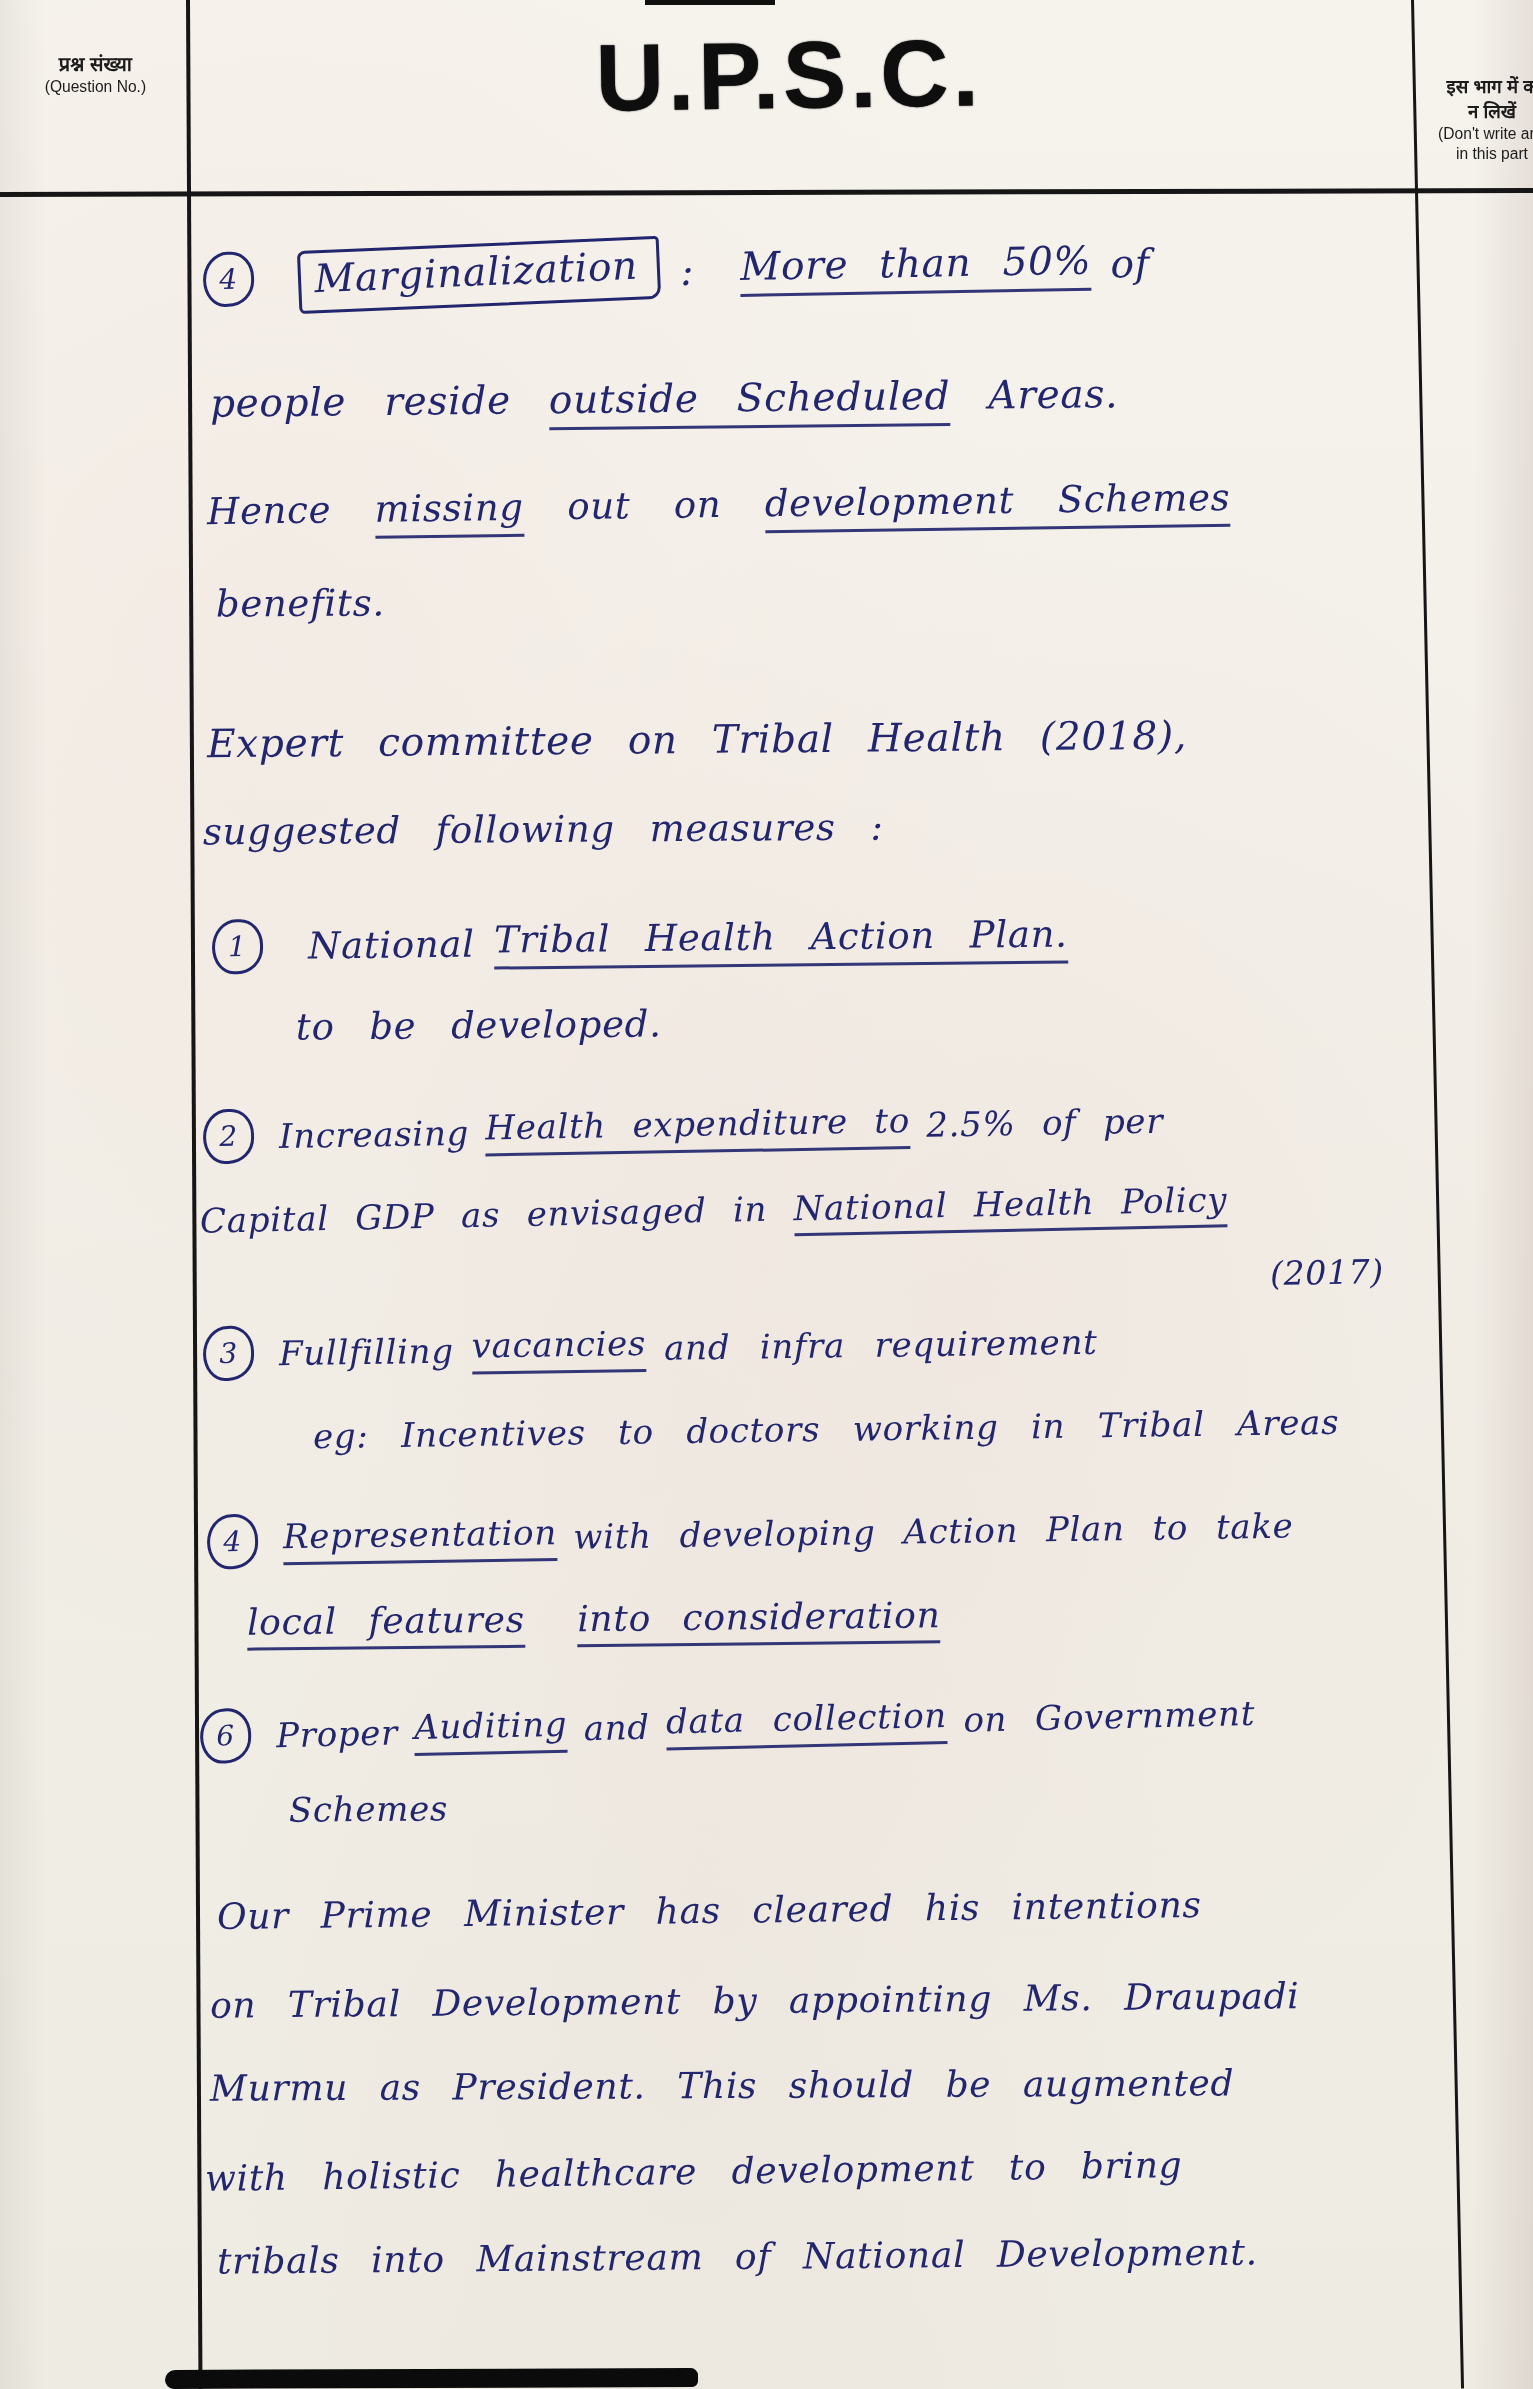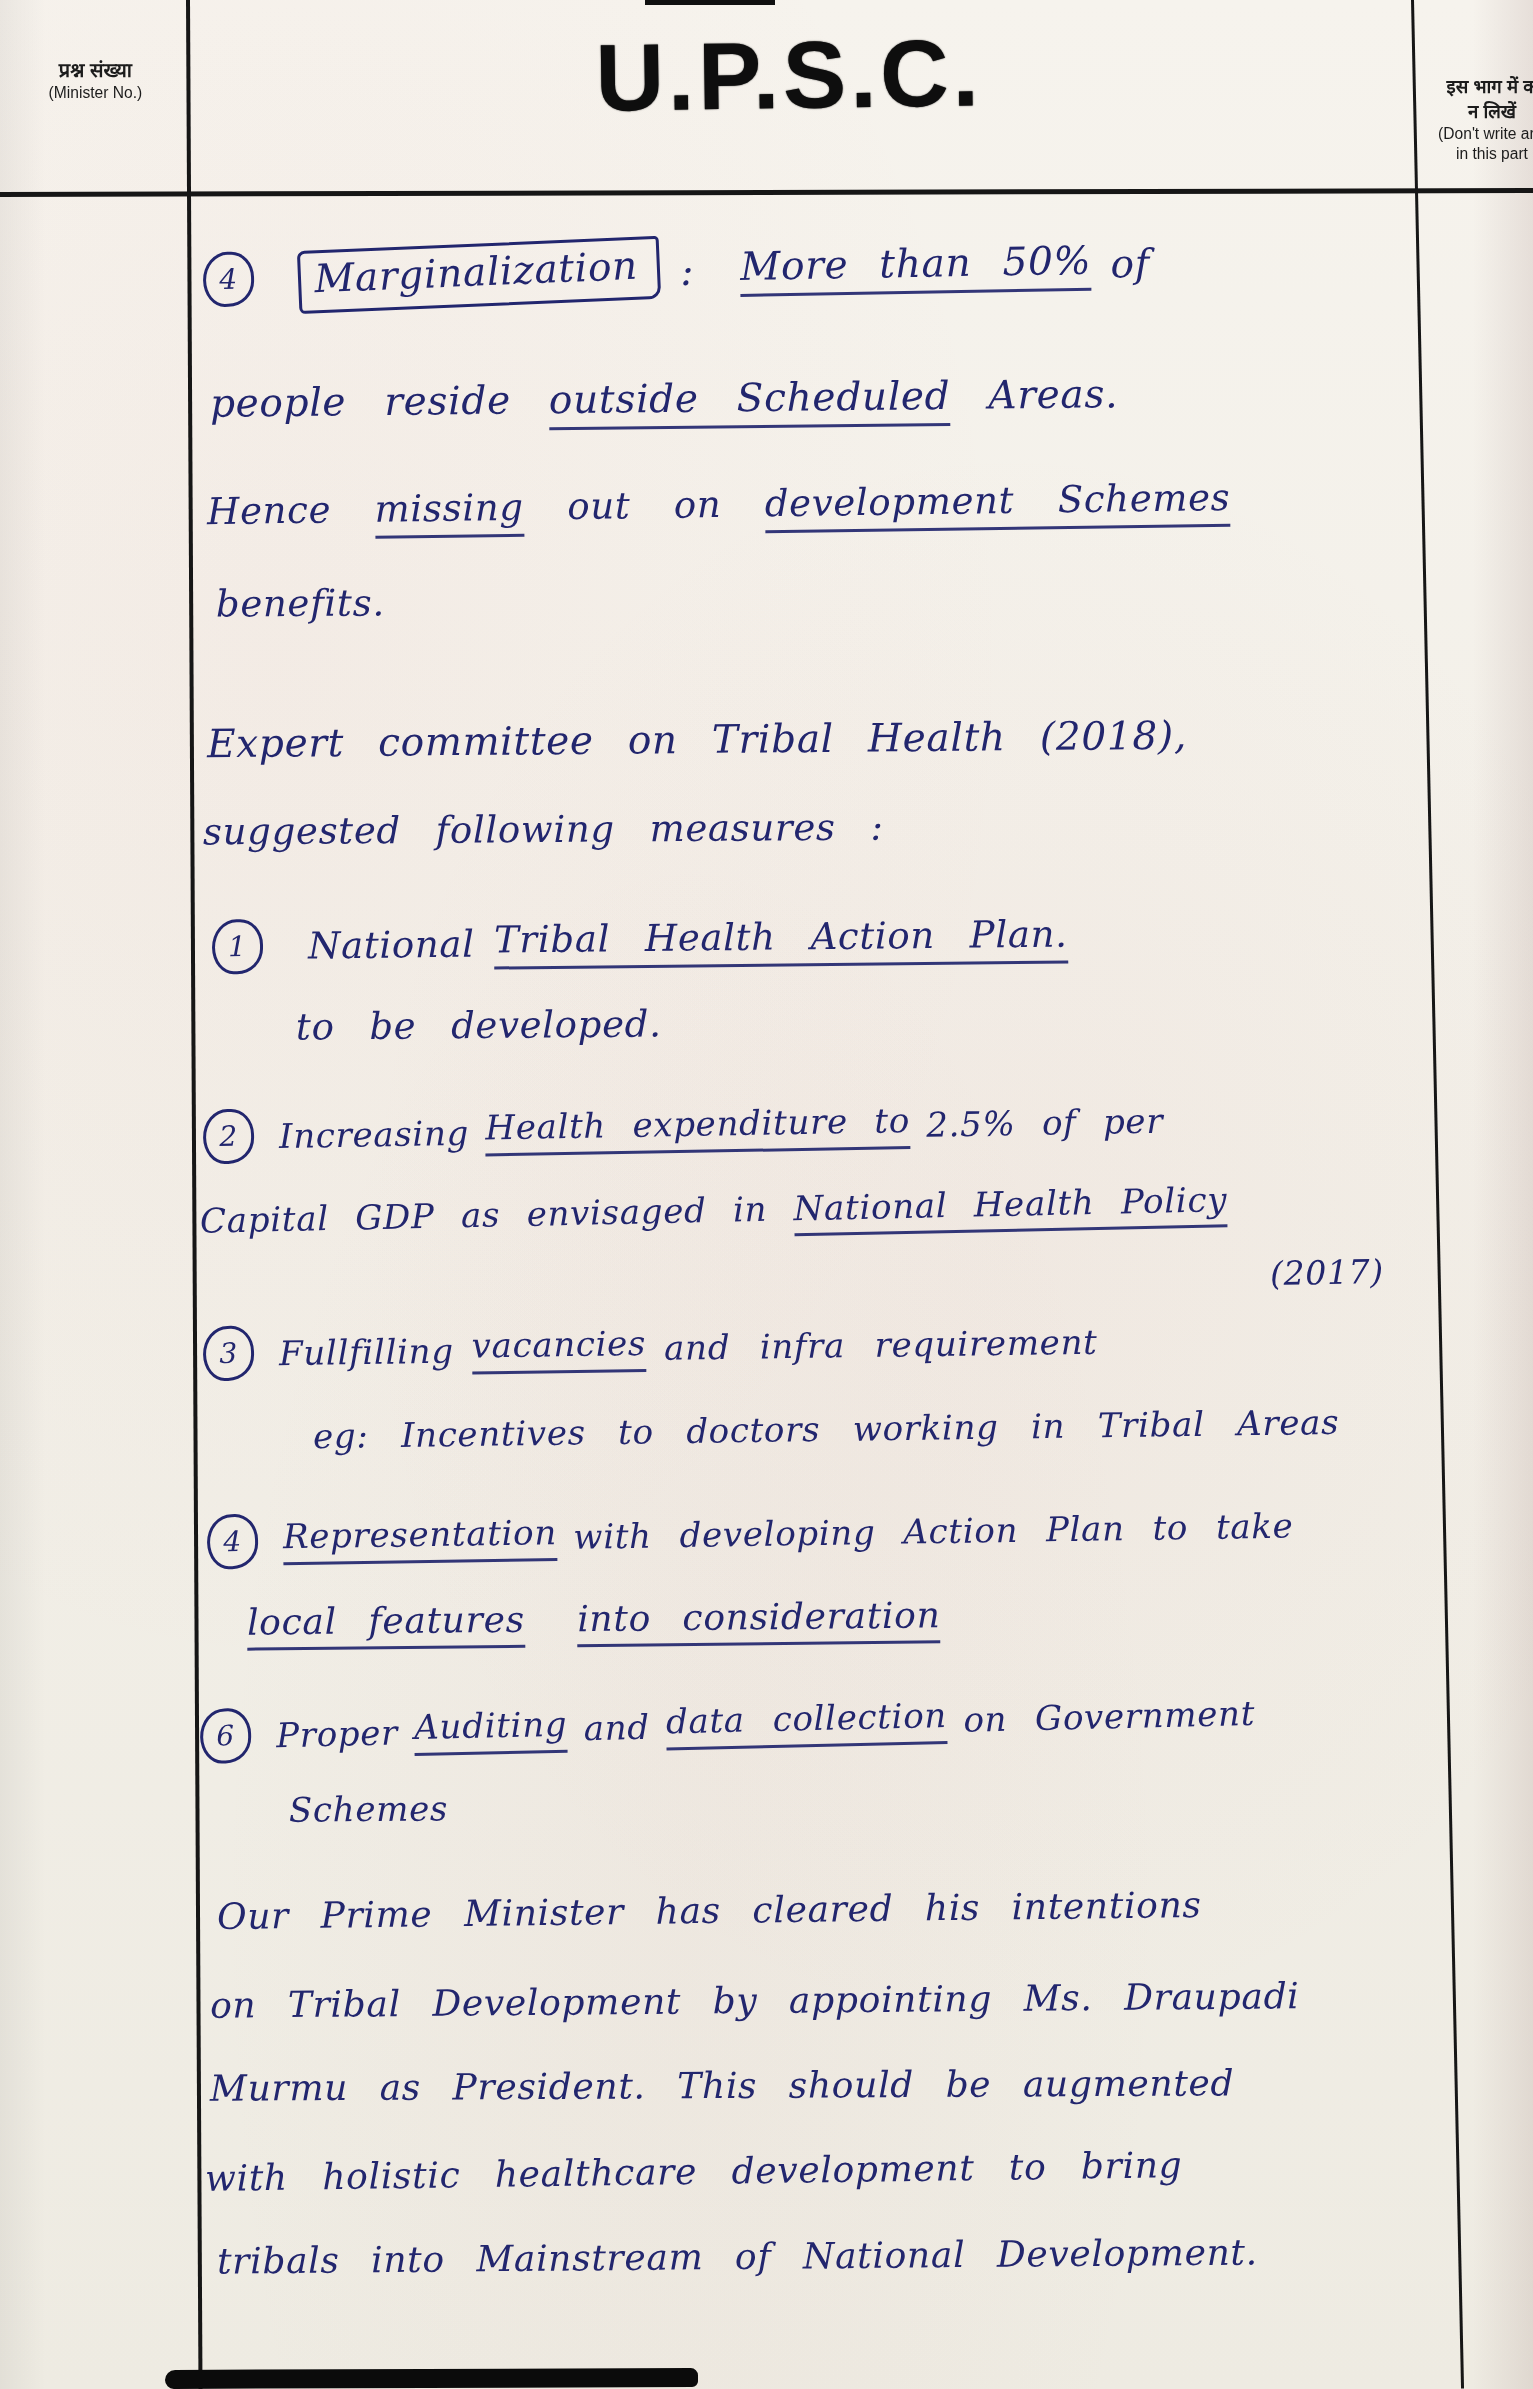--- a/index.html
+++ b/index.html
@@ -17,21 +17,21 @@
       linear-gradient(#f6f3ed, #eeebe2);
     font-family:"Liberation Sans", sans-serif;
   }
 
   
   .rule { position:absolute; background:#161616; }
   .vrule { width:3.7px; transform-origin:top center; }
   .hrule { height:4.5px; transform-origin:left center; }
 
   
-  .qno { position:absolute; left:13.4px; top:58px; width:164px; text-align:center; color:#1c1c1c; }
+  .qno { position:absolute; left:13.4px; top:52px; width:164px; text-align:center; color:#1c1c1c; }
   .qno .hi { font-size:20px; font-weight:bold; line-height:1.25; }
   .qno .en { font-size:15.6px; line-height:1.3; }
 
   .upsc-title {
     position:absolute; left:454px; top:21px; width:670px;
     text-align:center; color:#0e0e0e;
     font-size:95px; font-weight:800; letter-spacing:3.7px;
     transform:rotate(-0.8deg);
     text-shadow:0 0 1.5px rgba(0,0,0,0.85);
   }
@@ -77,21 +77,21 @@
 
 <div id="page">
 
   <div class="rule vrule" style="left:186px; top:0; height:2389px; transform:rotate(-0.3deg);"></div>
   <div class="rule vrule" style="left:1411px; top:0; height:2389px; width:3px; transform:rotate(-1.2deg);"></div>
   <div class="rule hrule" style="left:0; top:192px; width:1542px; transform:rotate(-0.15deg);"></div>
   <div class="top-notch"></div>
 
   <div class="qno">
     <div class="hi">प्रश्न संख्या</div>
-    <div class="en">(Minister No.)</div>
+    <div class="en">(Question No.)</div>
   </div>
 
   <div class="upsc-title">U.P.S.C.</div>
 
   <div class="margin-note">
     <div class="hi">इस भाग में क</div>
     <div class="hi">न लिखें</div>
     <div class="en">(Don't write any</div>
     <div class="en">in this part</div>
   </div>

